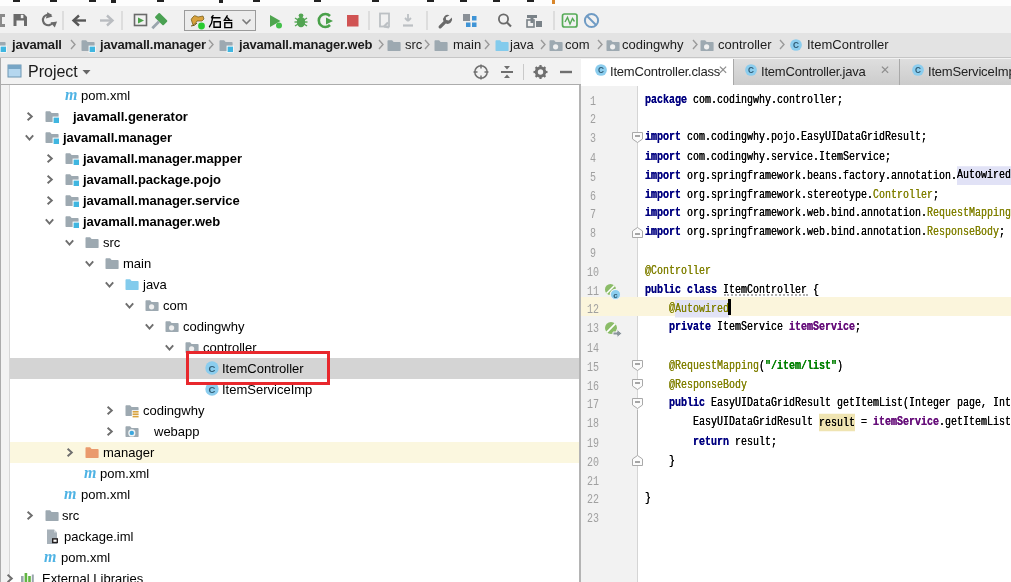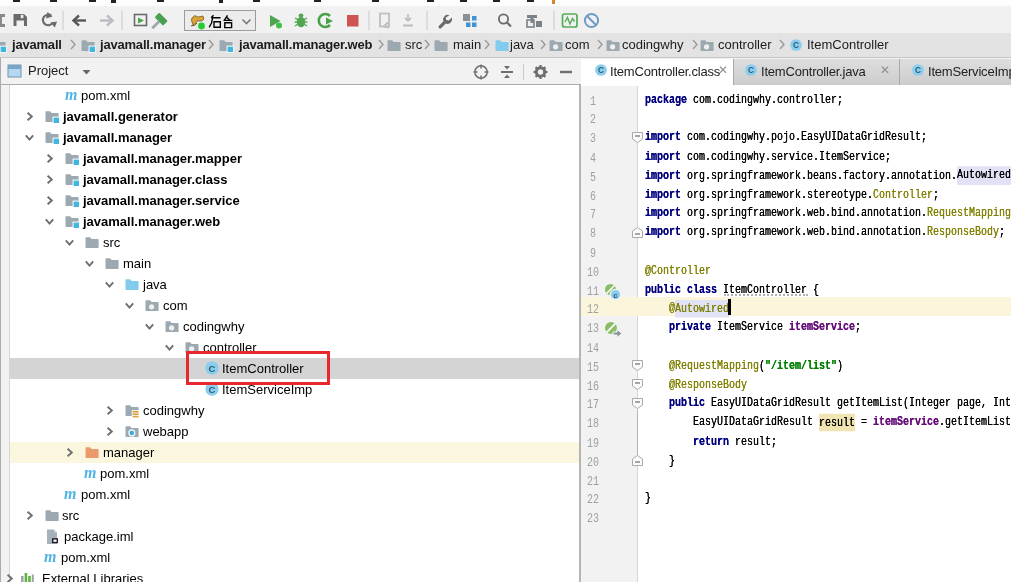--- a/index.html
+++ b/index.html
@@ -273,21 +273,21 @@
         <use href="#i-class"></use>
       </svg>
     <span class="bc" style="left:807px">ItemController</span>
   </div>
 
   <div class="abs" id="hdrrow">
     <svg class="abs" style="left:7px;top:5px" width="16" height="16">
         <rect x="1" y="2" width="13" height="12" fill="#b5d7ef" stroke="#6d96b2" stroke-width="1"></rect>
         <rect x="1" y="2" width="13" height="4" fill="#77a5c5"></rect>
       </svg>
-    <span class="abs" style="left:28px;top:5px;font-size:13px;color:#1a1a1a">Project</span>
+    <span class="abs" style="left:28px;top:5px;font-size:16px;color:#1a1a1a">Project</span>
     <svg class="abs" style="left:81px;top:11px" width="12" height="8">
         <path d="M1.5 1 l4 4.5 4 -4.5 z" fill="#666"></path>
       </svg>
     <svg class="abs" style="left:473px;top:6px" width="110" height="16" fill="none" stroke="#6f6f6f" stroke-width="1.5">
       <circle cx="8" cy="8" r="6.2"></circle>
         <line x1="8" y1="0.5" x2="8" y2="4.5"></line>
         <line x1="8" y1="11.5" x2="8" y2="15.5"></line>
         <line x1="0.5" y1="8" x2="4.5" y2="8"></line>
         <line x1="11.5" y1="8" x2="15.5" y2="8"></line>
       <line x1="28" y1="8" x2="40" y2="8" stroke-width="2"></line>
@@ -337,21 +337,21 @@
         <span class="mvn" style="left:65px">m</span>
         <span class="tlabel" style="left:81px">pom.xml</span>
       </div>
     <div class="trow" style="left:0;top:106px">
         <svg class="tchev" style="left:24px">
           <use href="#i-chevr"></use>
         </svg>
         <svg class="ticon" style="left:44px">
           <use href="#i-module"></use>
         </svg>
-        <span class="tlabel tb" style="left:63px">javamall.generator</span>
+        <span class="tlabel tb" style="left:73px">javamall.generator</span>
       </div>
     <div class="trow" style="left:0;top:127px">
         <svg class="tchev" style="left:24px">
           <use href="#i-chevd"></use>
         </svg>
         <svg class="ticon" style="left:44px">
           <use href="#i-module"></use>
         </svg>
         <span class="tlabel tb" style="left:63px">javamall.manager</span>
       </div>
@@ -364,21 +364,21 @@
         </svg>
         <span class="tlabel tb" style="left:83px">javamall.manager.mapper</span>
       </div>
     <div class="trow" style="left:0;top:169px">
         <svg class="tchev" style="left:44px">
           <use href="#i-chevr"></use>
         </svg>
         <svg class="ticon" style="left:64px">
           <use href="#i-module"></use>
         </svg>
-        <span class="tlabel tb" style="left:83px">javamall.manager.class</span>
+        <span class="tlabel tb" style="left:83px">javamall.package.pojo</span>
       </div>
     <div class="trow" style="left:0;top:190px">
         <svg class="tchev" style="left:44px">
           <use href="#i-chevr"></use>
         </svg>
         <svg class="ticon" style="left:64px">
           <use href="#i-module"></use>
         </svg>
         <span class="tlabel tb" style="left:83px">javamall.manager.service</span>
       </div>
@@ -466,21 +466,21 @@
         </svg>
         <span class="tlabel" style="left:143px">codingwhy</span>
       </div>
     <div class="trow" style="left:0;top:421px">
         <svg class="tchev" style="left:104px">
           <use href="#i-chevr"></use>
         </svg>
         <svg class="ticon" style="left:124px">
           <use href="#i-webapp"></use>
         </svg>
-        <span class="tlabel" style="left:143px">webapp</span>
+        <span class="tlabel" style="left:154px">webapp</span>
       </div>
     <div class="trow" style="left:0;top:442px">
         <svg class="tchev" style="left:64px">
           <use href="#i-chevr"></use>
         </svg>
         <svg class="ticon" style="left:84px">
           <use href="#i-orangefolder"></use>
         </svg>
         <span class="tlabel" style="left:103px">manager</span>
       </div>

